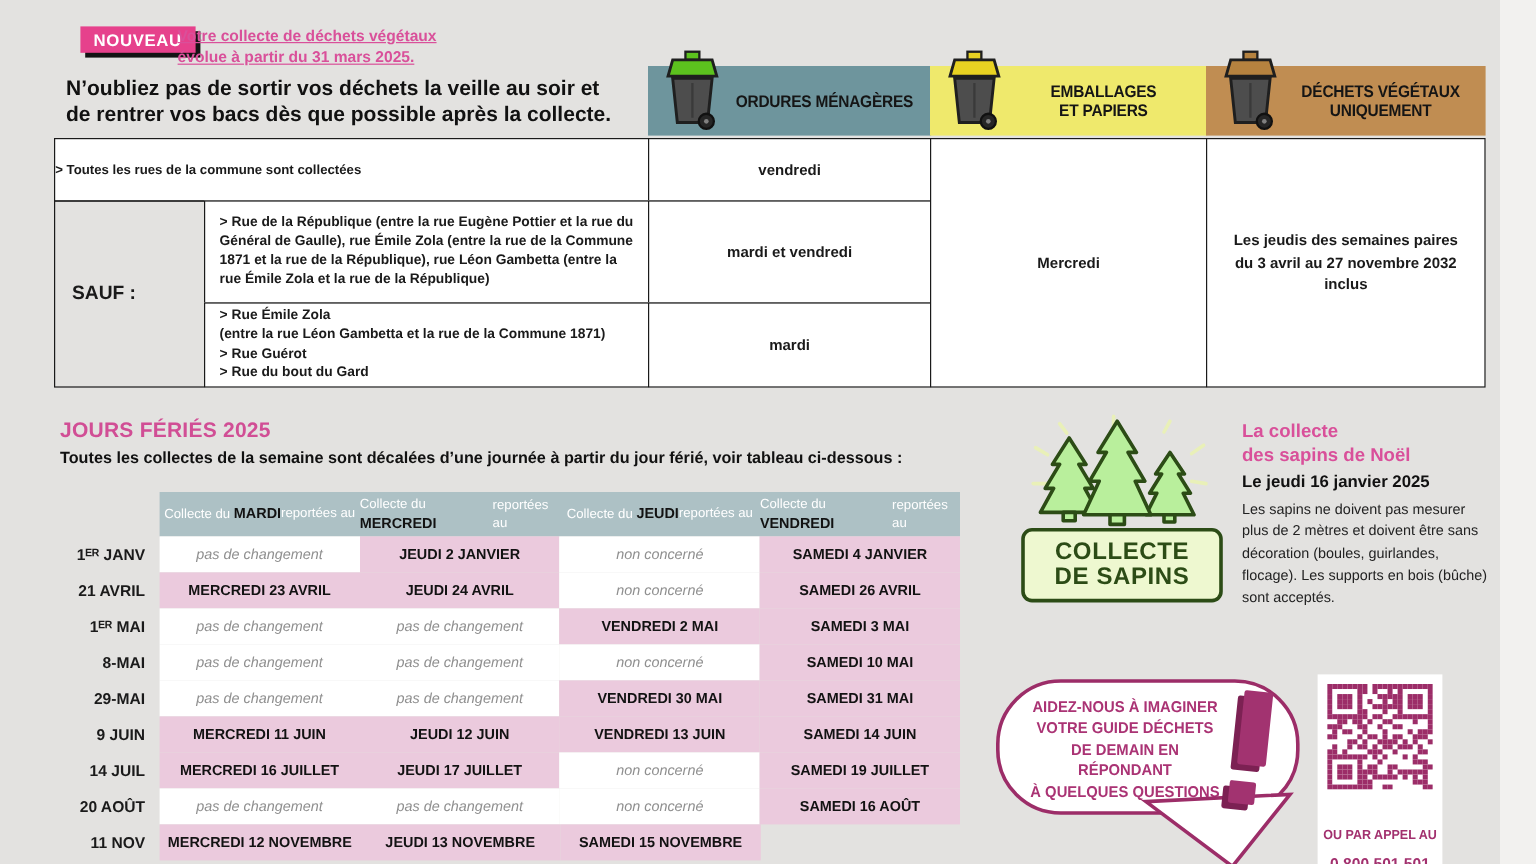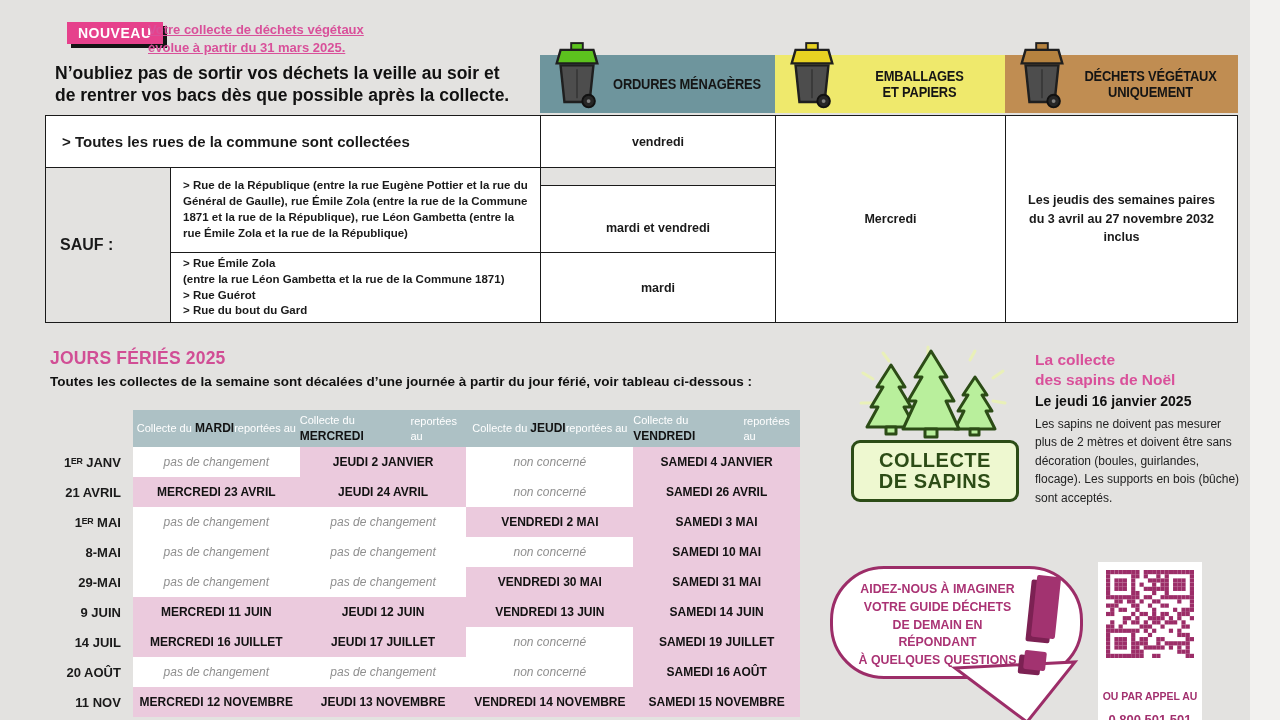--- a/index.html
+++ b/index.html
@@ -124,27 +124,27 @@
         <path d="M30 30 V60" stroke="#3a3a3a" stroke-width="2"></path>
         <circle cx="42" cy="63" r="6.5" fill="#262626" stroke="#111" stroke-width="2"></circle>
         <circle cx="42" cy="63" r="2" fill="#808080"></circle>
       </svg>
     </span>
     <div class="band-label preline" style="margin-left:58px;">DÉCHETS VÉGÉTAUX
 UNIQUEMENT</div>
   </div>
 
   <div class="abs cell cell-left" style="left:45px;top:115px;width:496px;height:53px;
-       font-weight:bold;font-size:15px;padding-left:16px;">&gt; Toutes les rues de la commune sont collectées</div>
+       font-weight:bold;font-size:11px;">&gt; Toutes les rues de la commune sont collectées</div>
   <div class="abs cell day-cell" style="left:540px;top:115px;width:236px;height:53px;">vendredi</div>
 
   <div class="abs sauf" style="left:45px;top:167px;width:126px;height:156px;">SAUF :</div>
 
   <div class="abs cell cell-left streets" style="left:170px;top:167px;width:371px;height:86px;">&gt; Rue de la République (entre la rue Eugène Pottier et la rue du Général de Gaulle), rue Émile Zola (entre la rue de la Commune 1871 et la rue de la République), rue Léon Gambetta (entre la rue Émile Zola et la rue de la République)</div>
-  <div class="abs cell day-cell" style="left:540px;top:185px;width:236px;height:86px;">mardi et vendredi</div>
+  <div class="abs cell day-cell" style="left:540px;top:167px;width:236px;height:86px;">mardi et vendredi</div>
 
   <div class="abs cell cell-left streets preline" style="left:170px;top:252px;width:371px;height:71px;">&gt; Rue Émile Zola
 (entre la rue Léon Gambetta et la rue de la Commune 1871)
 &gt; Rue Guérot
 &gt; Rue du bout du Gard</div>
   <div class="abs cell day-cell" style="left:540px;top:252px;width:236px;height:71px;">mardi</div>
 
   <div class="abs cell day-cell" style="left:775px;top:115px;width:231px;height:208px;">Mercredi</div>
   <div class="abs cell day-cell preline" style="left:1005px;top:115px;width:233px;height:208px;
        line-height:1.5;padding:0 14px;">Les jeudis des semaines paires
@@ -227,21 +227,20 @@
         <div class="h-date">20 AOÛT</div>
         <div class="h-cell unchanged">pas de changement</div>
         <div class="h-cell unchanged">pas de changement</div>
         <div class="h-cell unchanged">non concerné</div>
         <div class="h-cell changed">SAMEDI 16 AOÛT</div>
       </div>
       <div class="h-row">
         <div class="h-date">11 NOV</div>
         <div class="h-cell changed">MERCREDI 12 NOVEMBRE</div>
         <div class="h-cell changed">JEUDI 13 NOVEMBRE</div>
-        <div class="h-cell changed">VENDREDI 14 NOVEMBRE</div>
         <div class="h-cell changed">SAMEDI 15 NOVEMBRE</div>
       </div>
     </div>
 
   <div class="abs" style="left:853px;top:343px;width:160px;height:100px;">
     <svg width="160" height="100" viewBox="0 0 160 100">
       <g stroke="#e9f0b8" stroke-width="3" stroke-linecap="round">
         <path d="M10 30 L20 36"></path>
           <path d="M8 60 L20 60"></path>
           <path d="M150 28 L140 35"></path>

